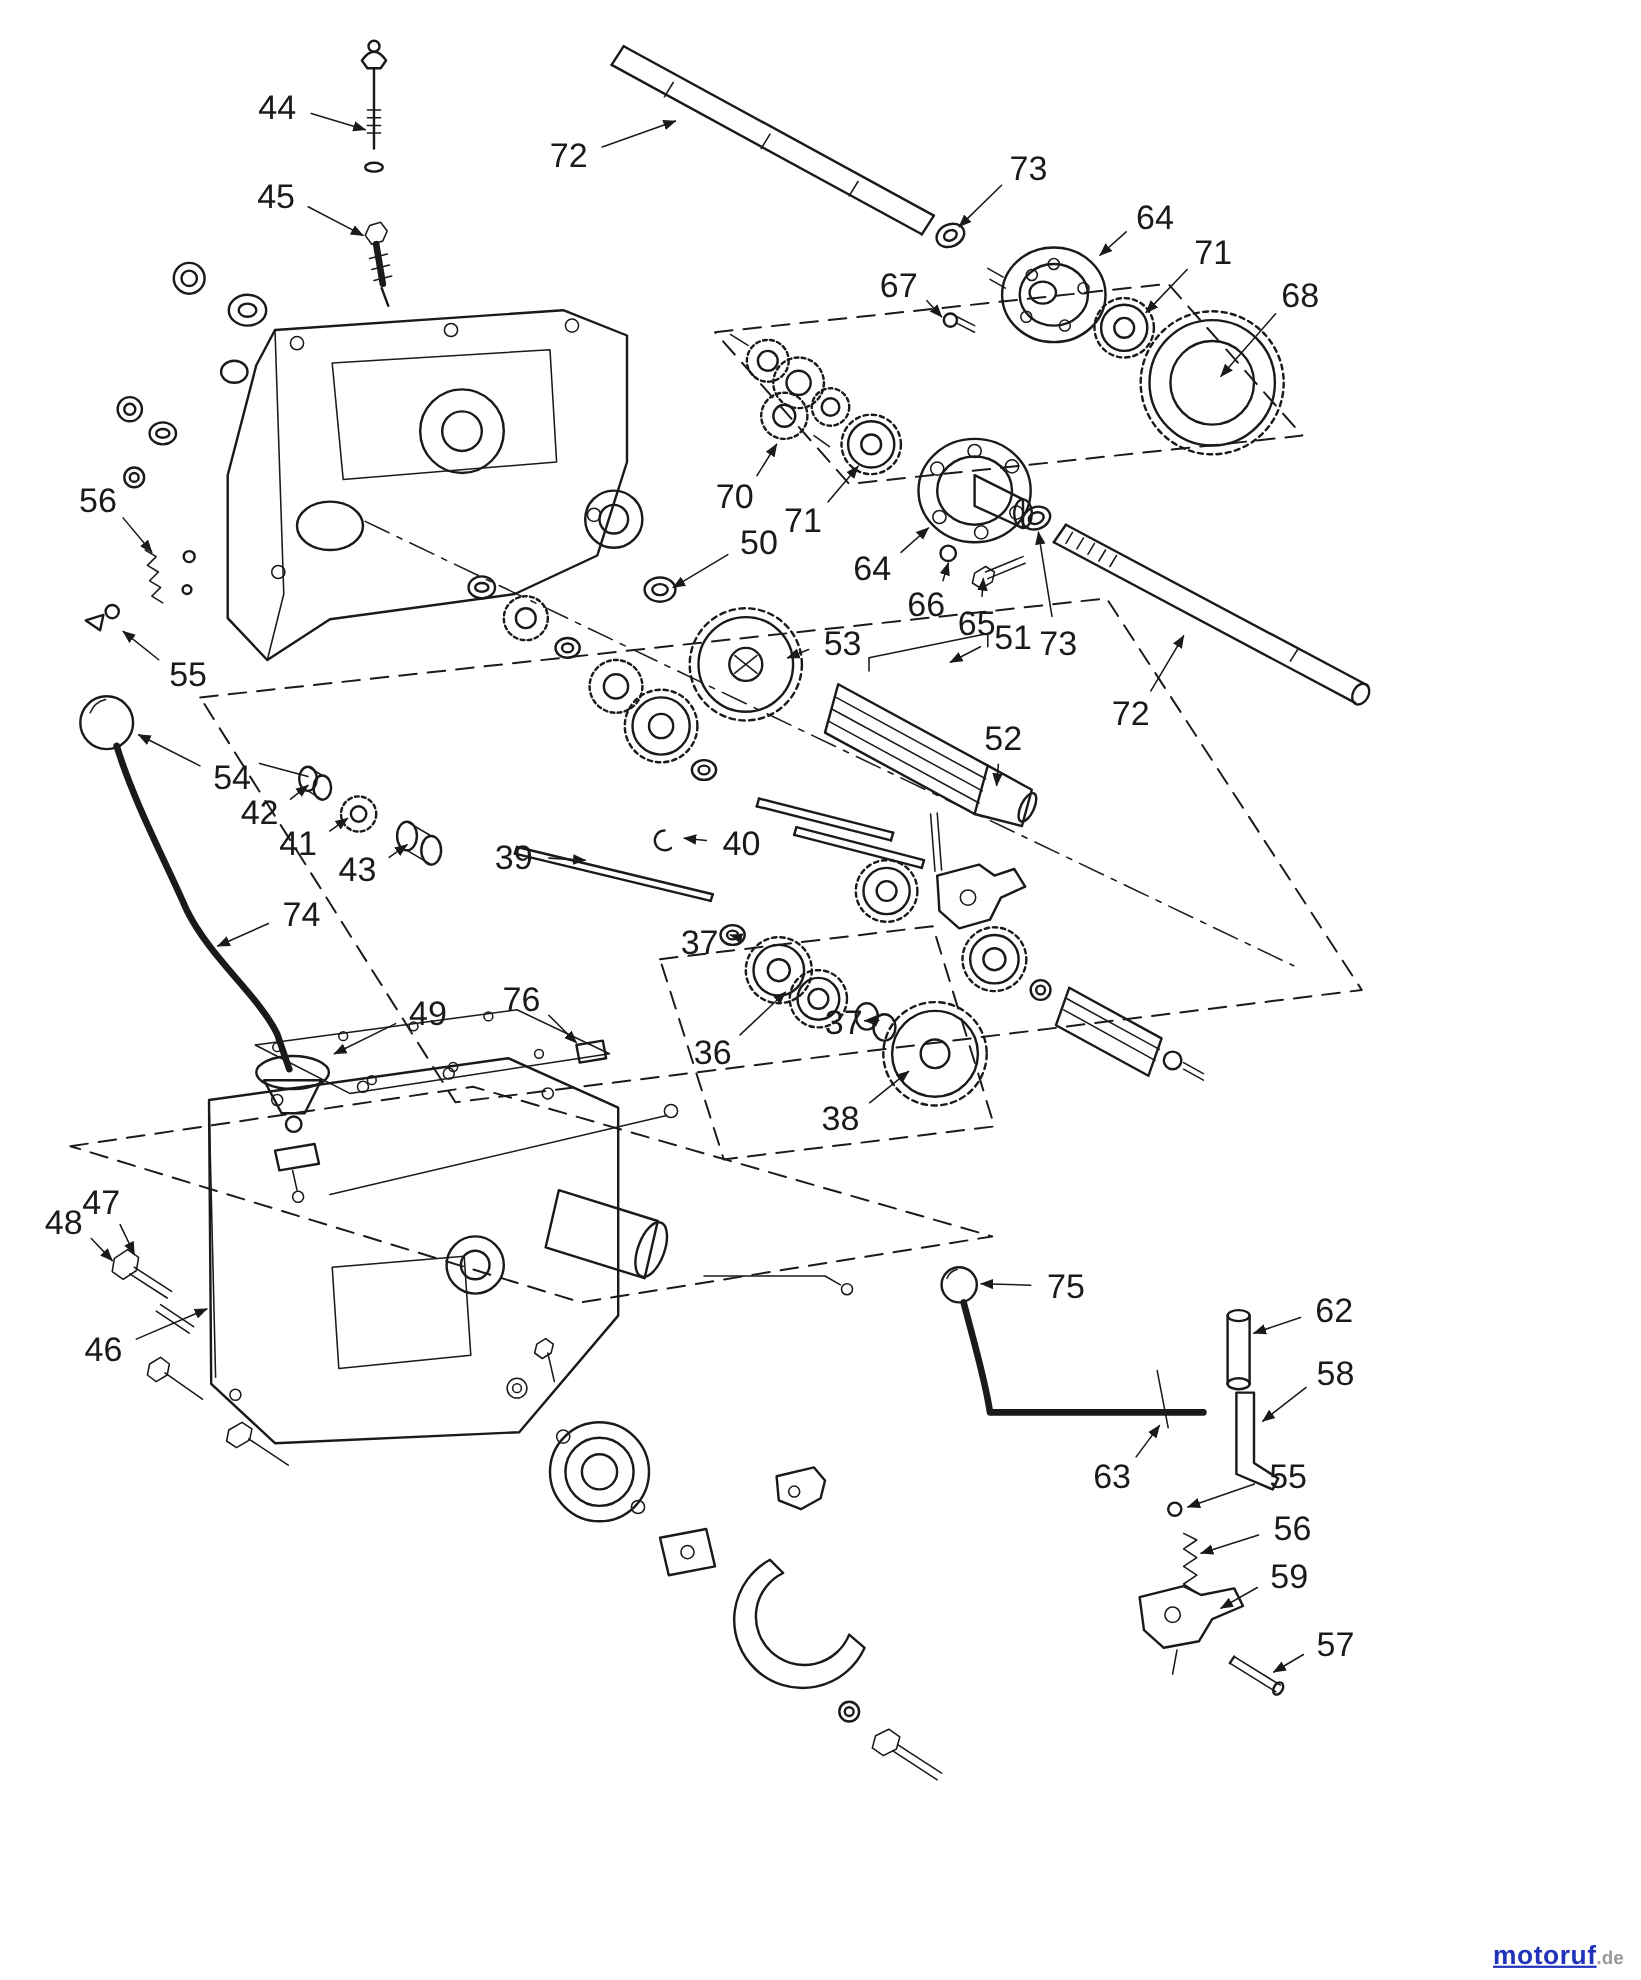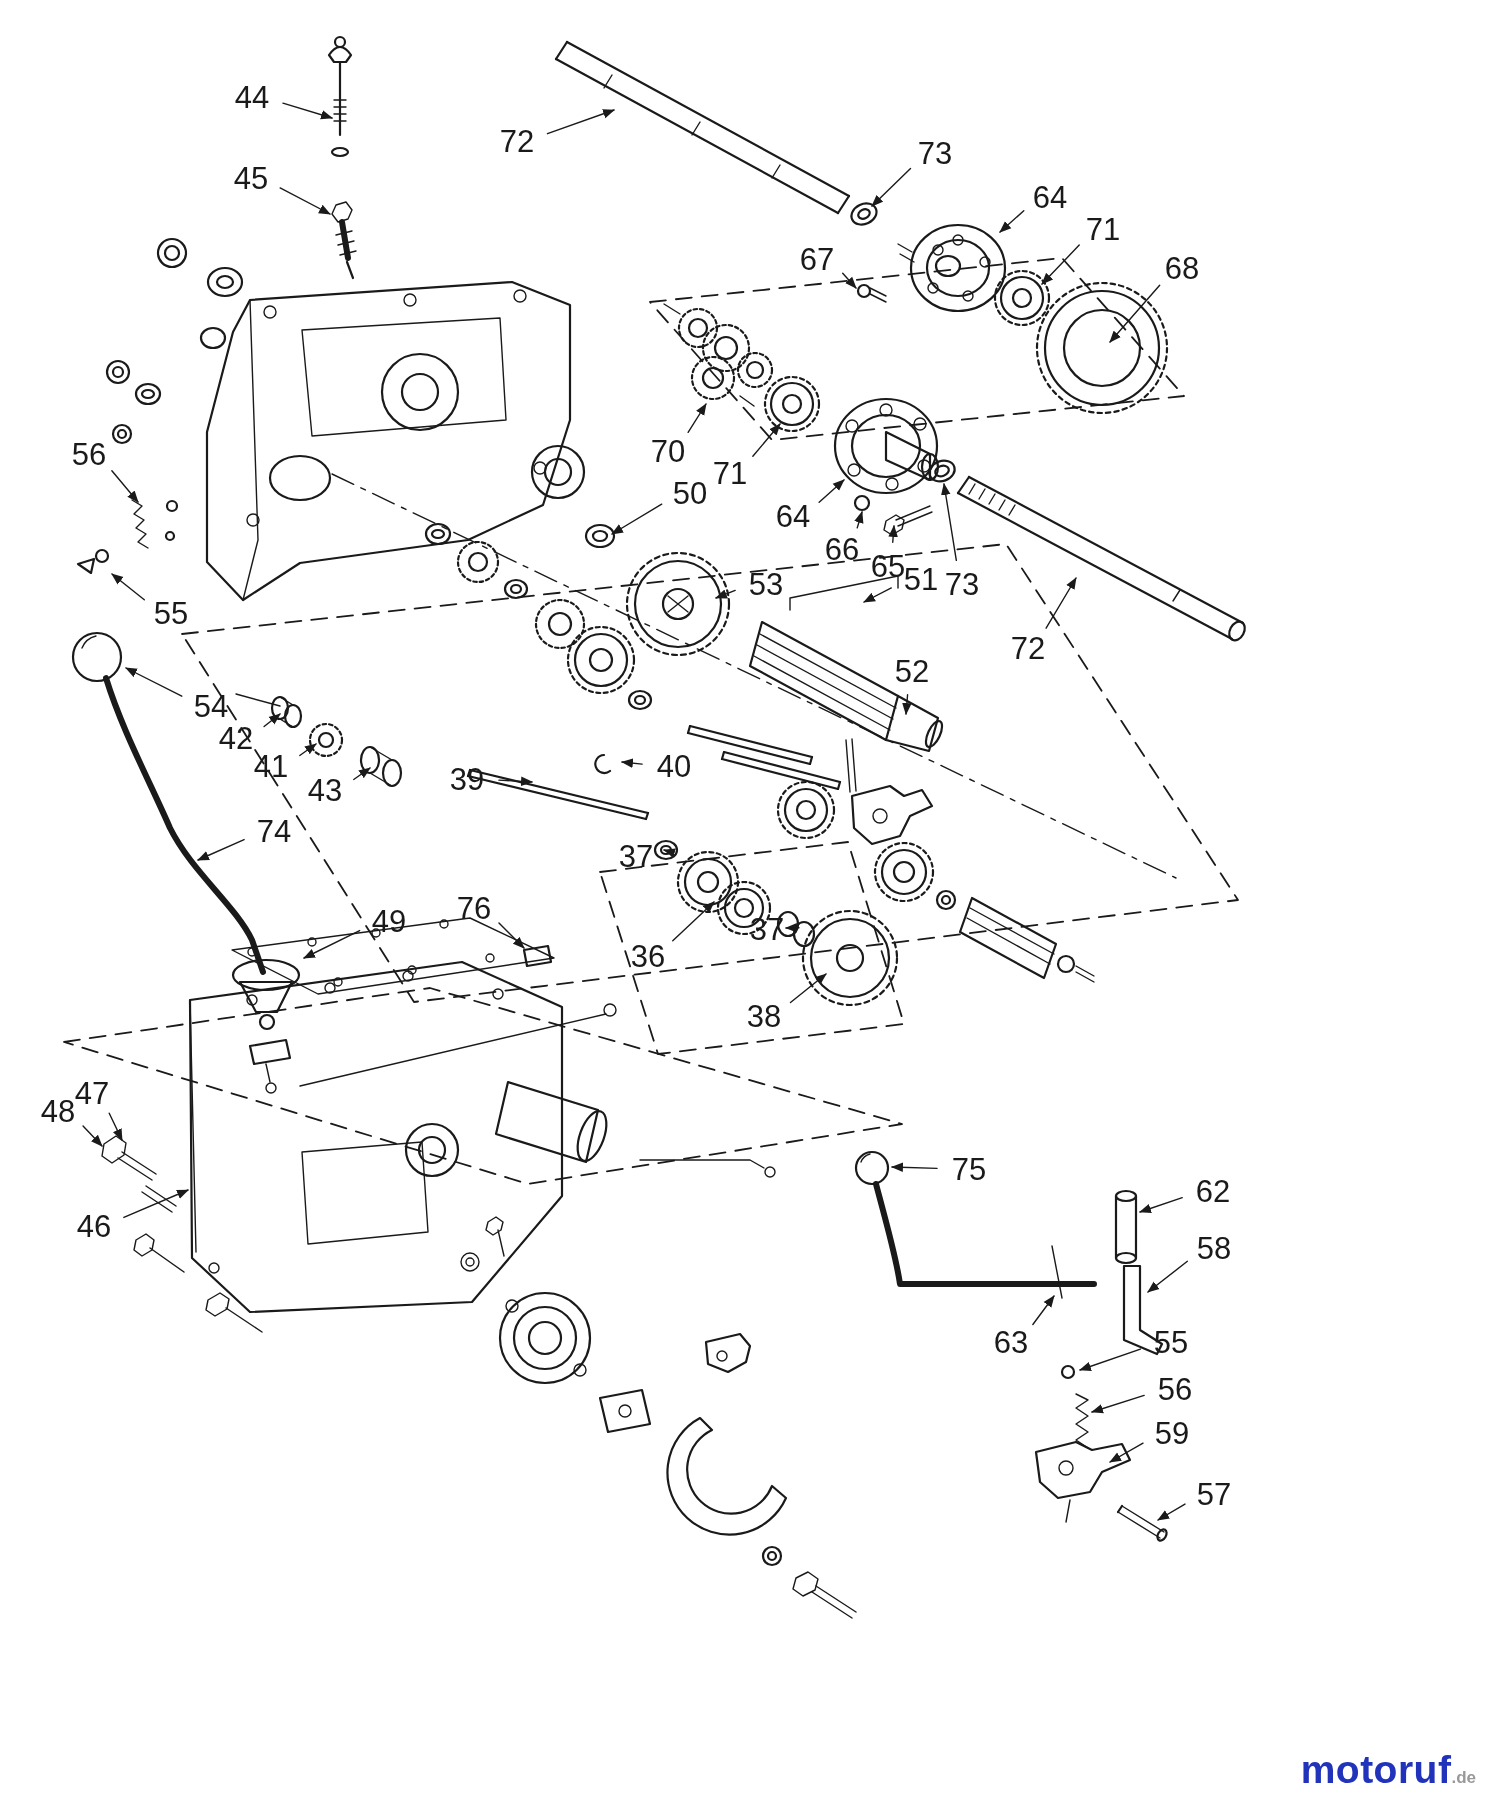--- a/index.html
+++ b/index.html
@@ -26,21 +26,21 @@
   }
   .watermark {
     position: absolute;
     right: 16px;
     bottom: 8px;
     display: flex;
     align-items: baseline;
     font-weight: bold;
     user-select: none;
   }
-  .watermark .brand { color: var(--brand, #2233bb); font-size: 39px; letter-spacing: 0.5px; }
+  .watermark .brand { color: var(--brand, #2233bb); font-size: 24px; letter-spacing: 0.5px; text-decoration: underline; }
   .watermark .tld { color: var(--tld, #999999); font-size: 17px; text-align: right; }
 </style>
 </head>
 <body>
 
 <div class="canvas" style="background: rgb(255, 255, 255); border-radius: 26px;">
   <svg id="diagram-svg" width="1492" height="1800" viewBox="0 0 1492 1800" xmlns="http://www.w3.org/2000/svg">
     <defs>
       <marker id="arrowhead" viewBox="0 0 10 8" refX="9.2" refY="4" markerWidth="8.5" markerHeight="7.5" orient="auto">
         <path d="M0,0 L10,4 L0,8 z" fill="#1a1a1a"></path>

